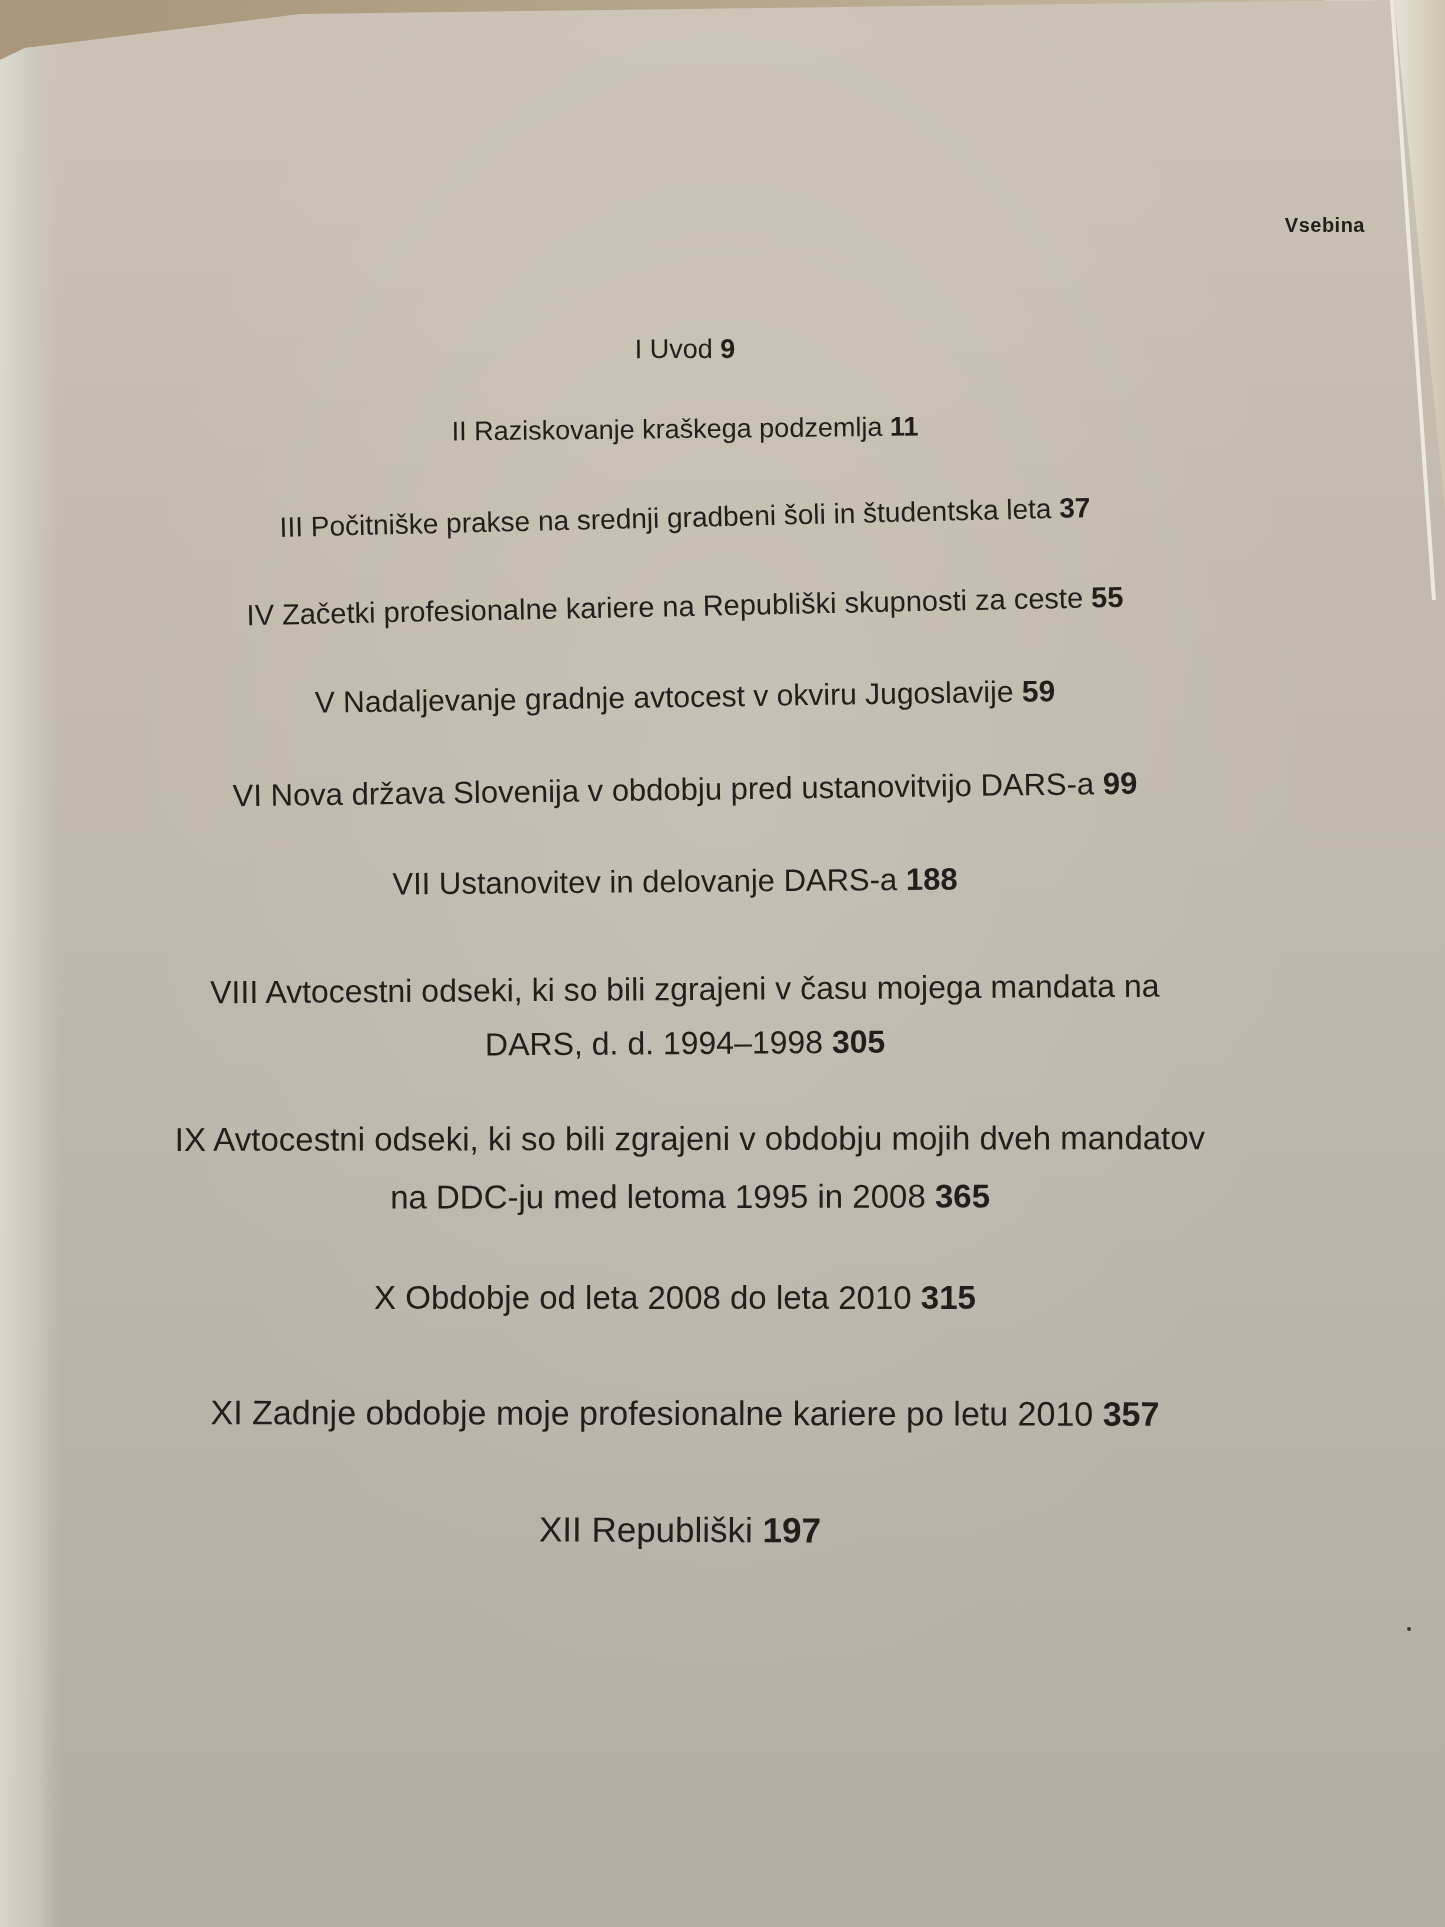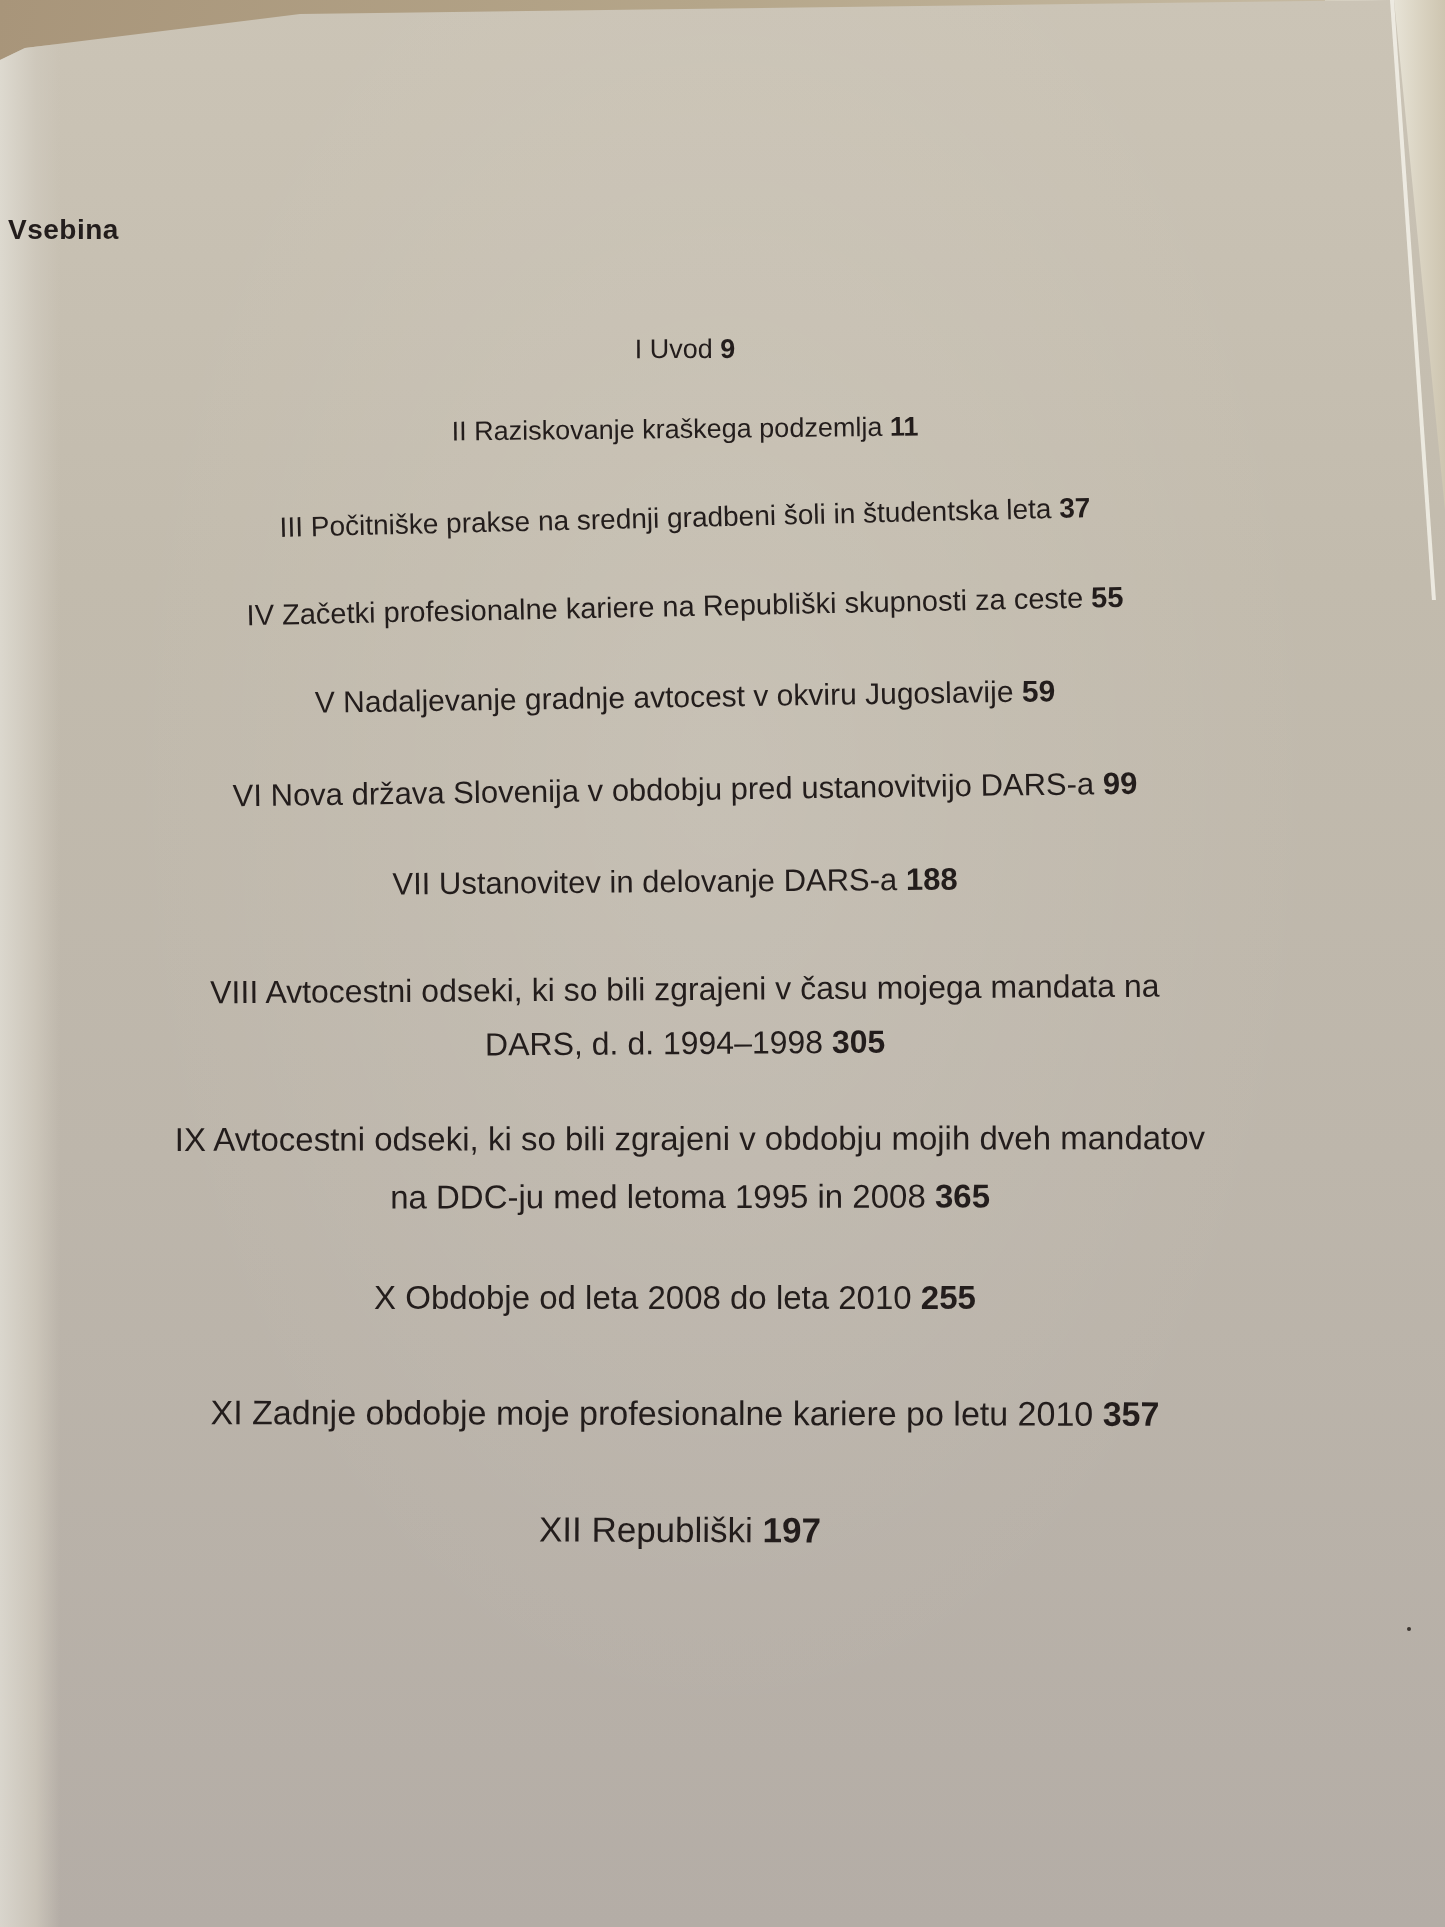--- a/index.html
+++ b/index.html
@@ -78,25 +78,25 @@
     
     .toc {
       position: absolute;
       left: 0; top: 0;
       width: 1445px; height: 1927px;
       color: #231d1c;
     }
     .heading {
       position: absolute;
       top: 214px;
-      left: 8px;
+      left: 0;
       width: 1365px;
-      text-align: left;
+      text-align: right;
       font-weight: bold;
-      font-size: 28px;
+      font-size: 20px;
       letter-spacing: 0.5px;
     }
     .entry {
       position: absolute;
       left: 0;
       width: 1390px;
       text-align: center;
       white-space: nowrap;
       transform-origin: 50% 50%;
     }
@@ -183,21 +183,21 @@
     </span>
     <span class="line">
       <span>na DDC-ju med letoma 1995 in 2008</span>
       <span class="num">365</span>
     </span>
   </div>
 
   <div class="entry" style="top:1279px; left:-20px; font-size:33px; transform: rotate(0deg);">
     <span>X</span>
     <span>Obdobje od leta 2008 do leta 2010</span>
-    <span class="num">255</span>
+    <span class="num">315</span>
   </div>
 
   <div class="entry" style="top:1394px; left:-10px; font-size:34px; transform: rotate(0.1deg);">
     <span>XI</span>
     <span>Zadnje obdobje moje profesionalne kariere po letu 2010</span>
     <span class="num">357</span>
   </div>
 
   <div class="entry" style="top:1510px; left:-15px; font-size:35px; transform: rotate(0.2deg);">
     <span>XII</span>

